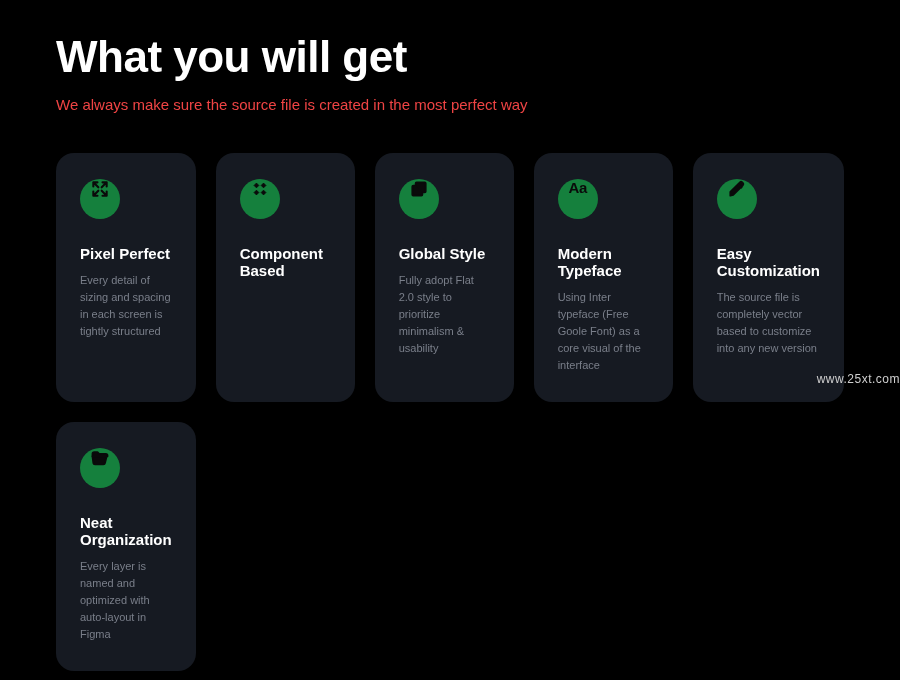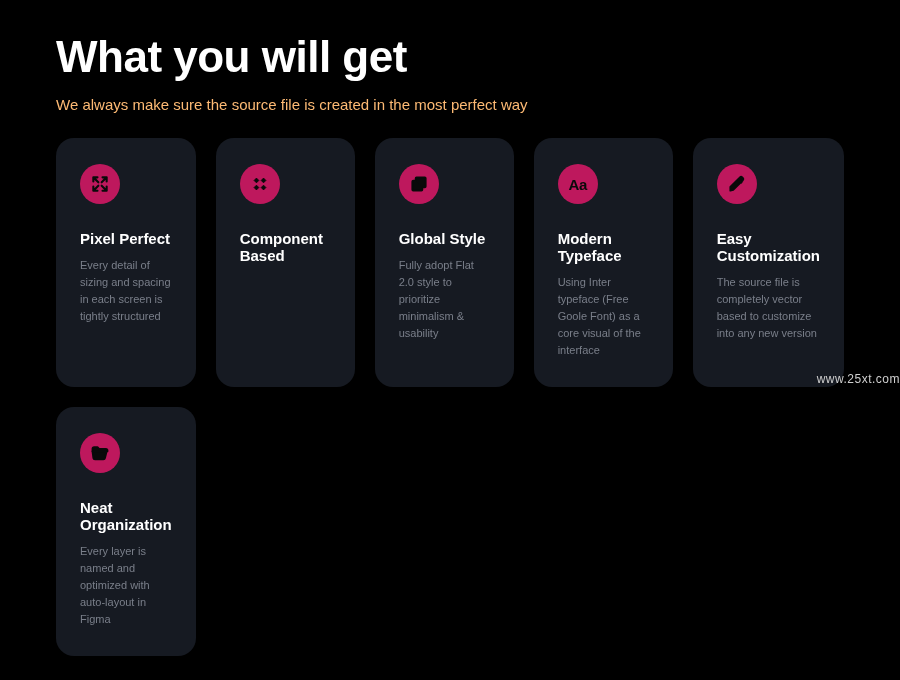--- a/index.html
+++ b/index.html
@@ -1,22 +1,22 @@
 <!DOCTYPE html>
 <html><head>
 <meta charset="utf-8">
 <style>
 *{margin:0;padding:0;box-sizing:border-box}
 body{background:#000;color:#fff;font-family:-apple-system,BlinkMacSystemFont,"Segoe UI",Helvetica,Arial,sans-serif;width:900px;height:680px;overflow:hidden;position:relative}
 .container{padding:32px 56px}
 .heading{font-size:44px;font-weight:800;letter-spacing:-0.5px;margin-bottom:14px}
-.subtitle{font-size:15px;color:#fdba74;margin-bottom:25px}
+.subtitle{font-size:15px;color:#ef4444;margin-bottom:40px}
 .grid{display:grid;grid-template-columns:repeat(5,1fr);gap:20px}
 .card{background:#161a22;border-radius:18px;padding:26px 24px 28px}
-.icon-circle{width:40px;height:40px;border-radius:50%;background:#be185d;display:flex;align-items:center;justify-content:center;margin-bottom:26px}
+.icon-circle{width:40px;height:40px;border-radius:50%;background:#15803d;display:flex;align-items:flex-start;justify-content:center;margin-bottom:26px}
 .icon-circle svg{width:20px;height:20px;fill:#0a0a0a;stroke:#0a0a0a}
 .card-title{font-size:15px;font-weight:700;margin-bottom:10px}
 .card-desc{font-size:11px;color:#7a7f8a;line-height:1.55}
 .watermark{position:absolute;right:0;top:372px;color:#cfcfcf;font-size:12px;letter-spacing:0.5px;font-family:Arial,sans-serif}
 </style>
 </head>
 <body>
 
 <div class="container">
   <h1 class="heading">What you will get</h1>

